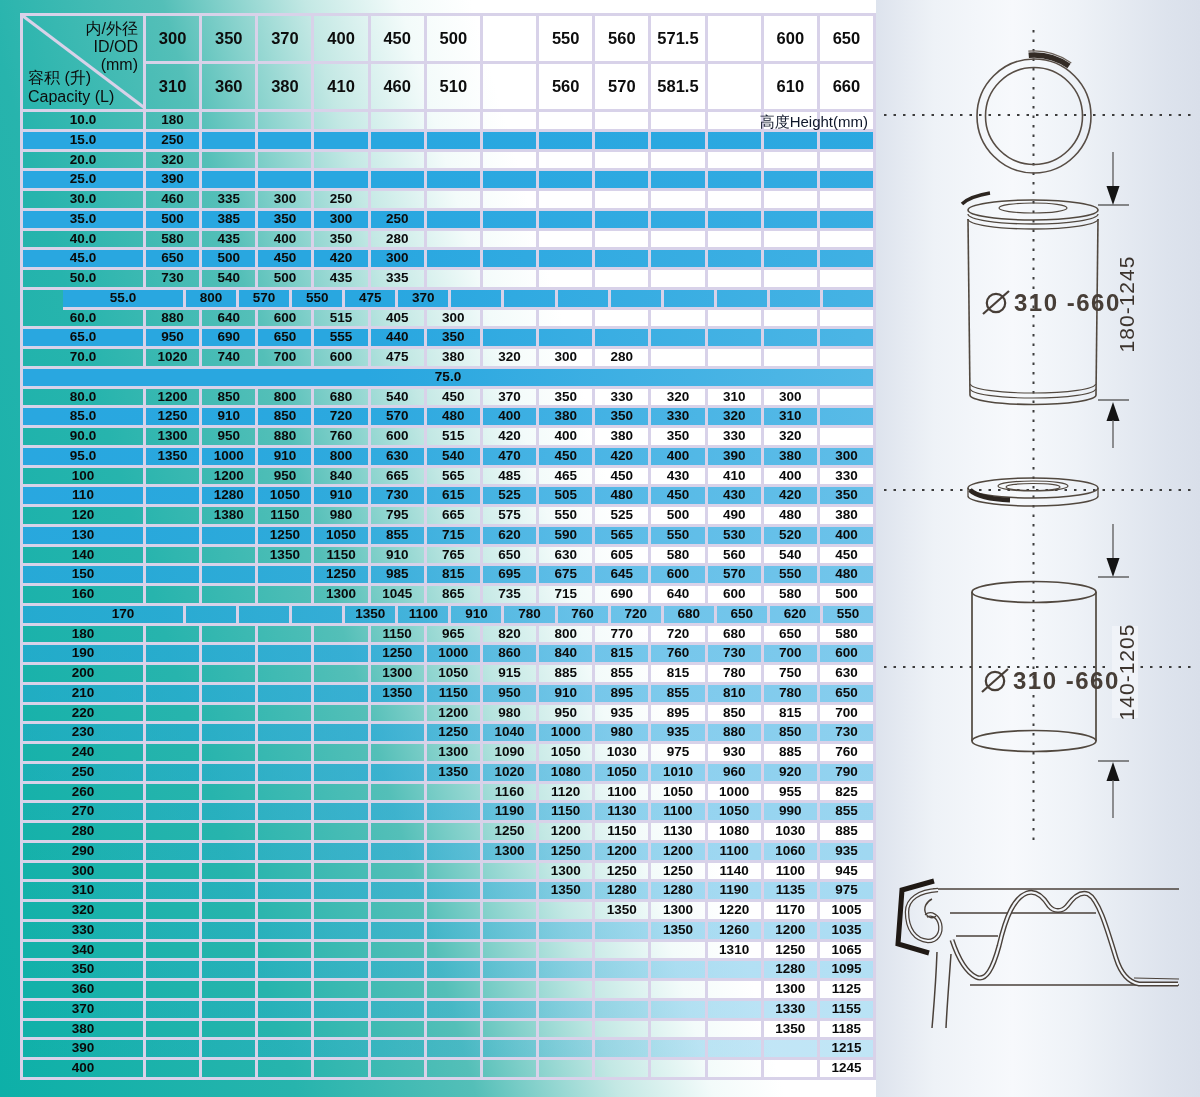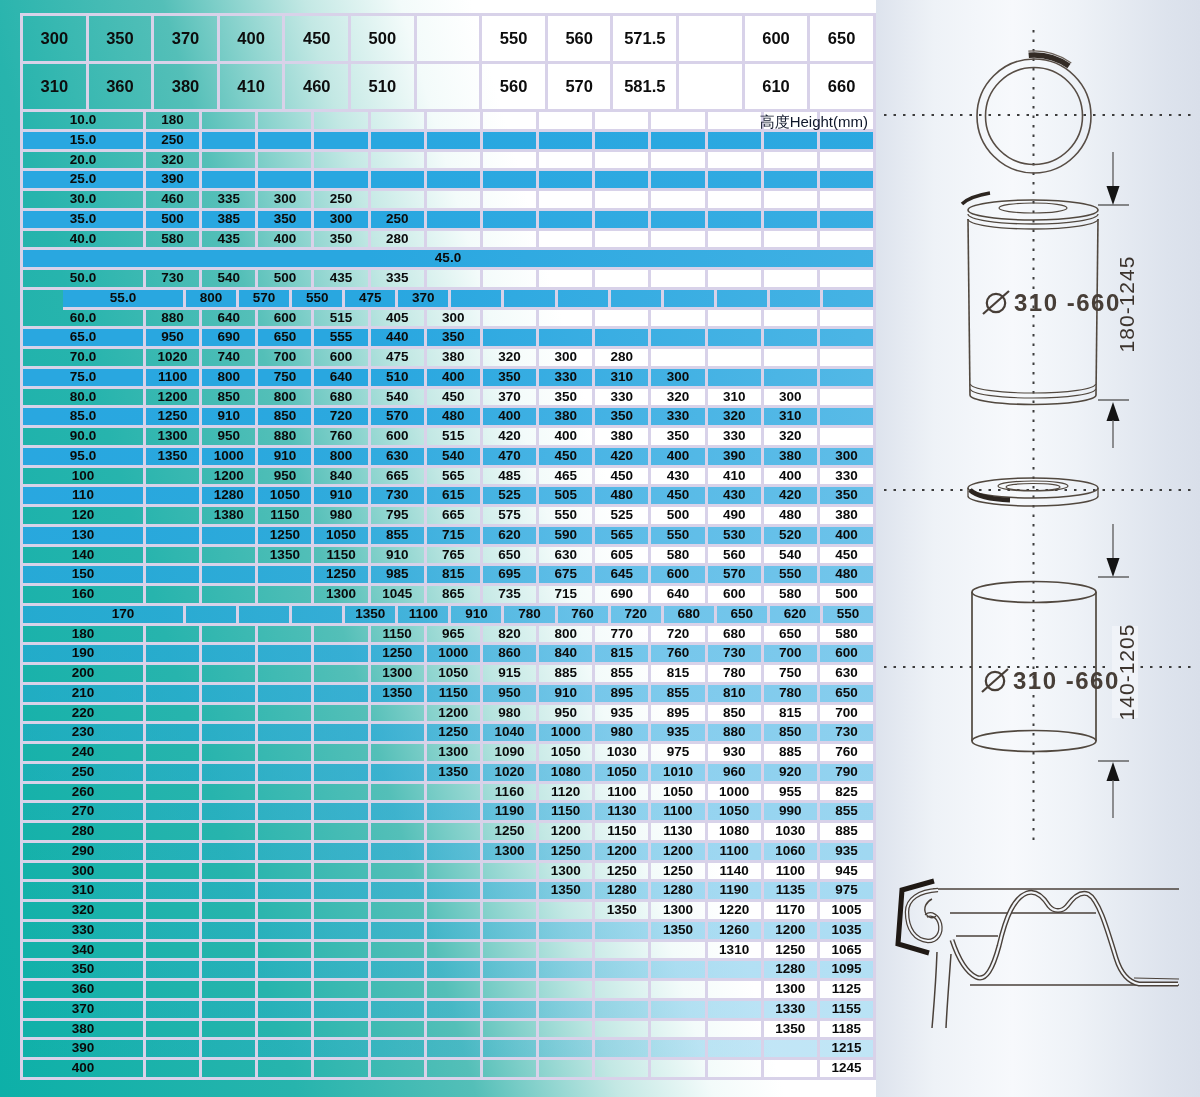--- a/index.html
+++ b/index.html
@@ -34,20 +34,34 @@
   .panel { position:absolute; left:876px; top:0; }
 </style>
 </head>
 <body>
 
 <div class="page">
   <div class="left-bg"></div>
 
   <div class="grid">
     <div class="header">
+      <div class="corner">
+        <svg width="123" height="93">
+          <line x1="0" y1="0" x2="123" y2="93" stroke="#d8d2e9" stroke-width="3"></line>
+        </svg>
+        <div class="corner-top">
+          <div>内/外径</div>
+          <div>ID/OD</div>
+          <div>(mm)</div>
+        </div>
+        <div class="corner-bottom">
+          <div>容积 (升)</div>
+          <div>Capacity (L)</div>
+        </div>
+      </div>
       <div class="hrows">
         <div class="hrow" id="idRow">
             <div class="hcell">300</div>
             <div class="hcell">350</div>
             <div class="hcell">370</div>
             <div class="hcell">400</div>
             <div class="hcell">450</div>
             <div class="hcell">500</div>
             <div class="hcell"></div>
             <div class="hcell">550</div>
@@ -181,21 +195,21 @@
           <div class="cell">280</div>
           <div class="cell"></div>
           <div class="cell"></div>
           <div class="cell"></div>
           <div class="cell"></div>
           <div class="cell"></div>
           <div class="cell"></div>
           <div class="cell"></div>
           <div class="cell"></div>
         </div>
-        <div class="row" style="background: linear-gradient(90deg, rgb(41, 167, 224) 0%, rgb(41, 167, 224) 40%, rgba(41, 167, 224, 0.894) 100%); flex-direction: column;">
+        <div class="row" style="background: linear-gradient(90deg, rgb(41, 167, 224) 0%, rgb(41, 167, 224) 40%, rgba(41, 167, 224, 0.894) 100%);">
           <div class="cell cap">45.0</div>
           <div class="cell">650</div>
           <div class="cell">500</div>
           <div class="cell">450</div>
           <div class="cell">420</div>
           <div class="cell">300</div>
           <div class="cell"></div>
           <div class="cell"></div>
           <div class="cell"></div>
           <div class="cell"></div>
@@ -277,21 +291,21 @@
           <div class="cell">475</div>
           <div class="cell">380</div>
           <div class="cell">320</div>
           <div class="cell">300</div>
           <div class="cell">280</div>
           <div class="cell"></div>
           <div class="cell"></div>
           <div class="cell"></div>
           <div class="cell"></div>
         </div>
-        <div class="row" style="background: linear-gradient(90deg, rgb(41, 167, 224) 0%, rgb(41, 167, 224) 40%, rgba(41, 167, 224, 0.804) 100%);">
+        <div class="row" style="background: linear-gradient(90deg, rgb(41, 167, 224) 0%, rgb(41, 167, 224) 40%, rgba(41, 167, 224, 0.804) 100%); flex-direction: column;">
           <div class="cell cap">75.0</div>
           <div class="cell">1100</div>
           <div class="cell">800</div>
           <div class="cell">750</div>
           <div class="cell">640</div>
           <div class="cell">510</div>
           <div class="cell">400</div>
           <div class="cell">350</div>
           <div class="cell">330</div>
           <div class="cell">310</div>

